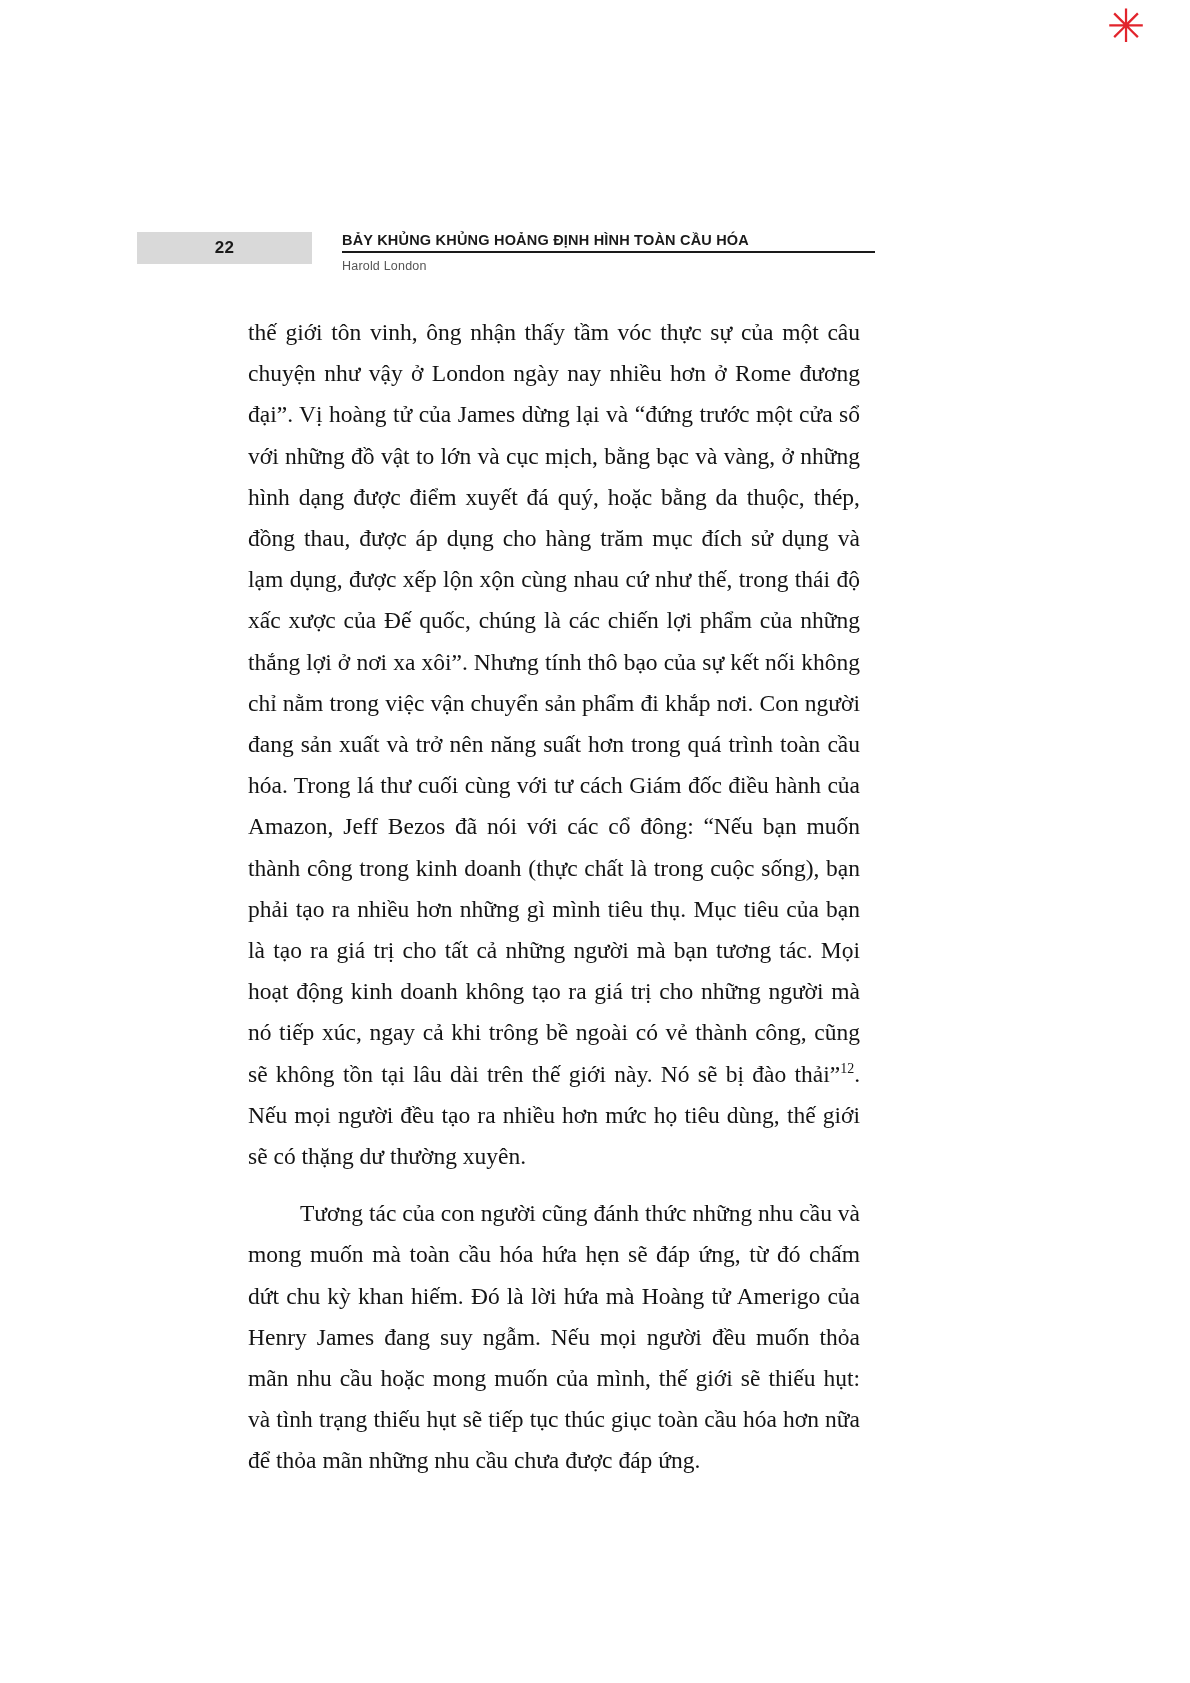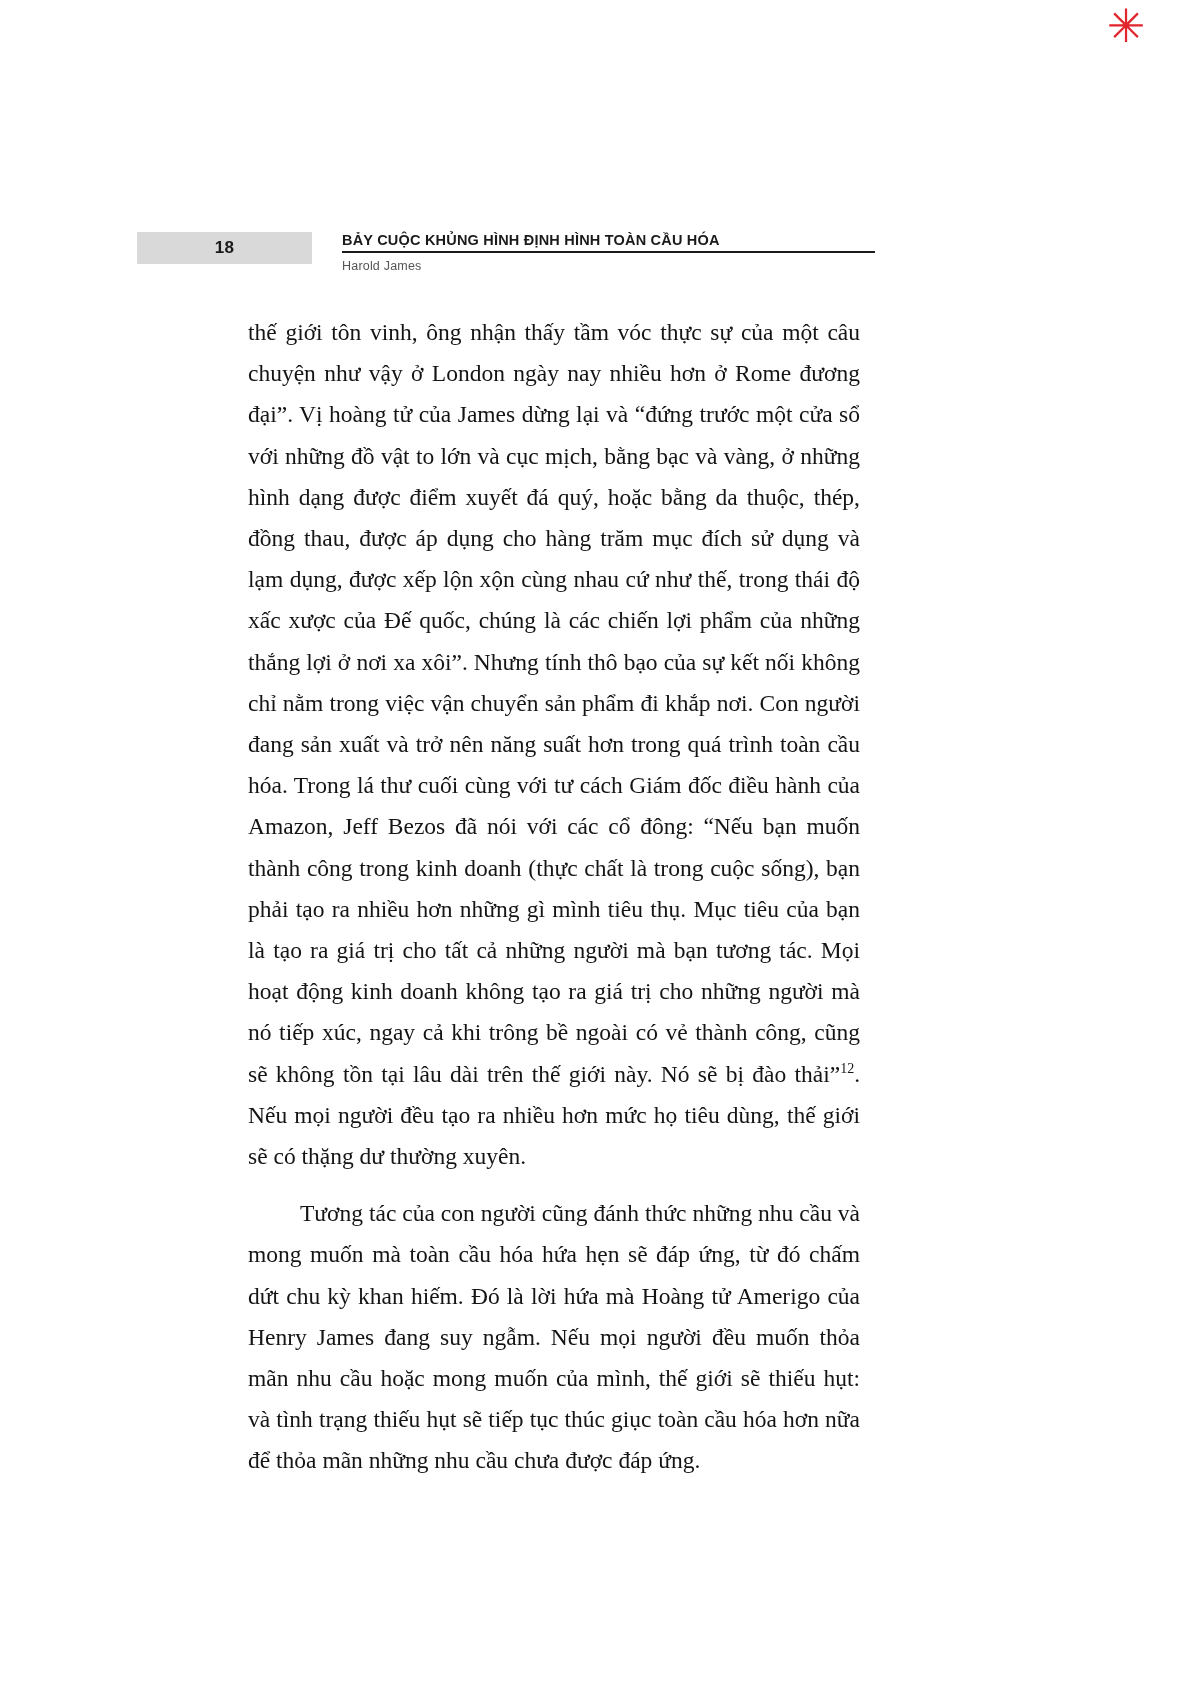--- a/index.html
+++ b/index.html
@@ -125,25 +125,25 @@
 </style>
 </head>
 <body>
 
 <div class="page">
 
   <div class="corner-mark">✳</div>
 
   <div class="header">
     <div class="folio-box"></div>
-    <div class="folio-num">18</div>
+    <div class="folio-num">22</div>
     <div class="header-titles">
-      <div class="book-title">BẢY CUỘC KHỦNG HÌNH ĐỊNH HÌNH TOÀN CẦU HÓA</div>
+      <div class="book-title">BẢY KHỦNG KHỦNG HOẢNG ĐỊNH HÌNH TOÀN CẦU HÓA</div>
       <div class="rule"></div>
-      <div class="author-name">Harold James</div>
+      <div class="author-name">Harold London</div>
     </div>
   </div>
 
   <div class="body-col">
     <p class="para"><span>thế giới tôn vinh, ông nhận thấy tầm vóc thực sự của một câu chuyện như vậy ở London ngày nay nhiều hơn ở Rome đương đại”. Vị hoàng tử của James dừng lại và “đứng trước một cửa sổ với những đồ vật to lớn và cục mịch, bằng bạc và vàng, ở những hình dạng được điểm xuyết đá quý, hoặc bằng da thuộc, thép, đồng thau, được áp dụng cho hàng trăm mục đích sử dụng và lạm dụng, được xếp lộn xộn cùng nhau cứ như thế, trong thái độ xấc xược của Đế quốc, chúng là các chiến lợi phẩm của những thắng lợi ở nơi xa xôi”. Nhưng tính thô bạo của sự kết nối không chỉ nằm trong việc vận chuyển sản phẩm đi khắp nơi. Con người đang sản xuất và trở nên năng suất hơn trong quá trình toàn cầu hóa. Trong lá thư cuối cùng với tư cách Giám đốc điều hành của Amazon, Jeff Bezos đã nói với các cổ đông: “Nếu bạn muốn thành công trong kinh doanh (thực chất là trong cuộc sống), bạn phải tạo ra nhiều hơn những gì mình tiêu thụ. Mục tiêu của bạn là tạo ra giá trị cho tất cả những người mà bạn tương tác. Mọi hoạt động kinh doanh không tạo ra giá trị cho những người mà nó tiếp xúc, ngay cả khi trông bề ngoài có vẻ thành công, cũng sẽ không tồn tại lâu dài trên thế giới này. Nó sẽ bị đào thải”</span><sup class="fn">12</sup><span>. Nếu mọi người đều tạo ra nhiều hơn mức họ tiêu dùng, thế giới sẽ có thặng dư thường xuyên.</span></p>
     <p class="para">Tương tác của con người cũng đánh thức những nhu cầu và mong muốn mà toàn cầu hóa hứa hẹn sẽ đáp ứng, từ đó chấm dứt chu kỳ khan hiếm. Đó là lời hứa mà Hoàng tử Amerigo của Henry James đang suy ngẫm. Nếu mọi người đều muốn thỏa mãn nhu cầu hoặc mong muốn của mình, thế giới sẽ thiếu hụt: và tình trạng thiếu hụt sẽ tiếp tục thúc giục toàn cầu hóa hơn nữa để thỏa mãn những nhu cầu chưa được đáp ứng.</p>
   </div>
 
 </div>
 

